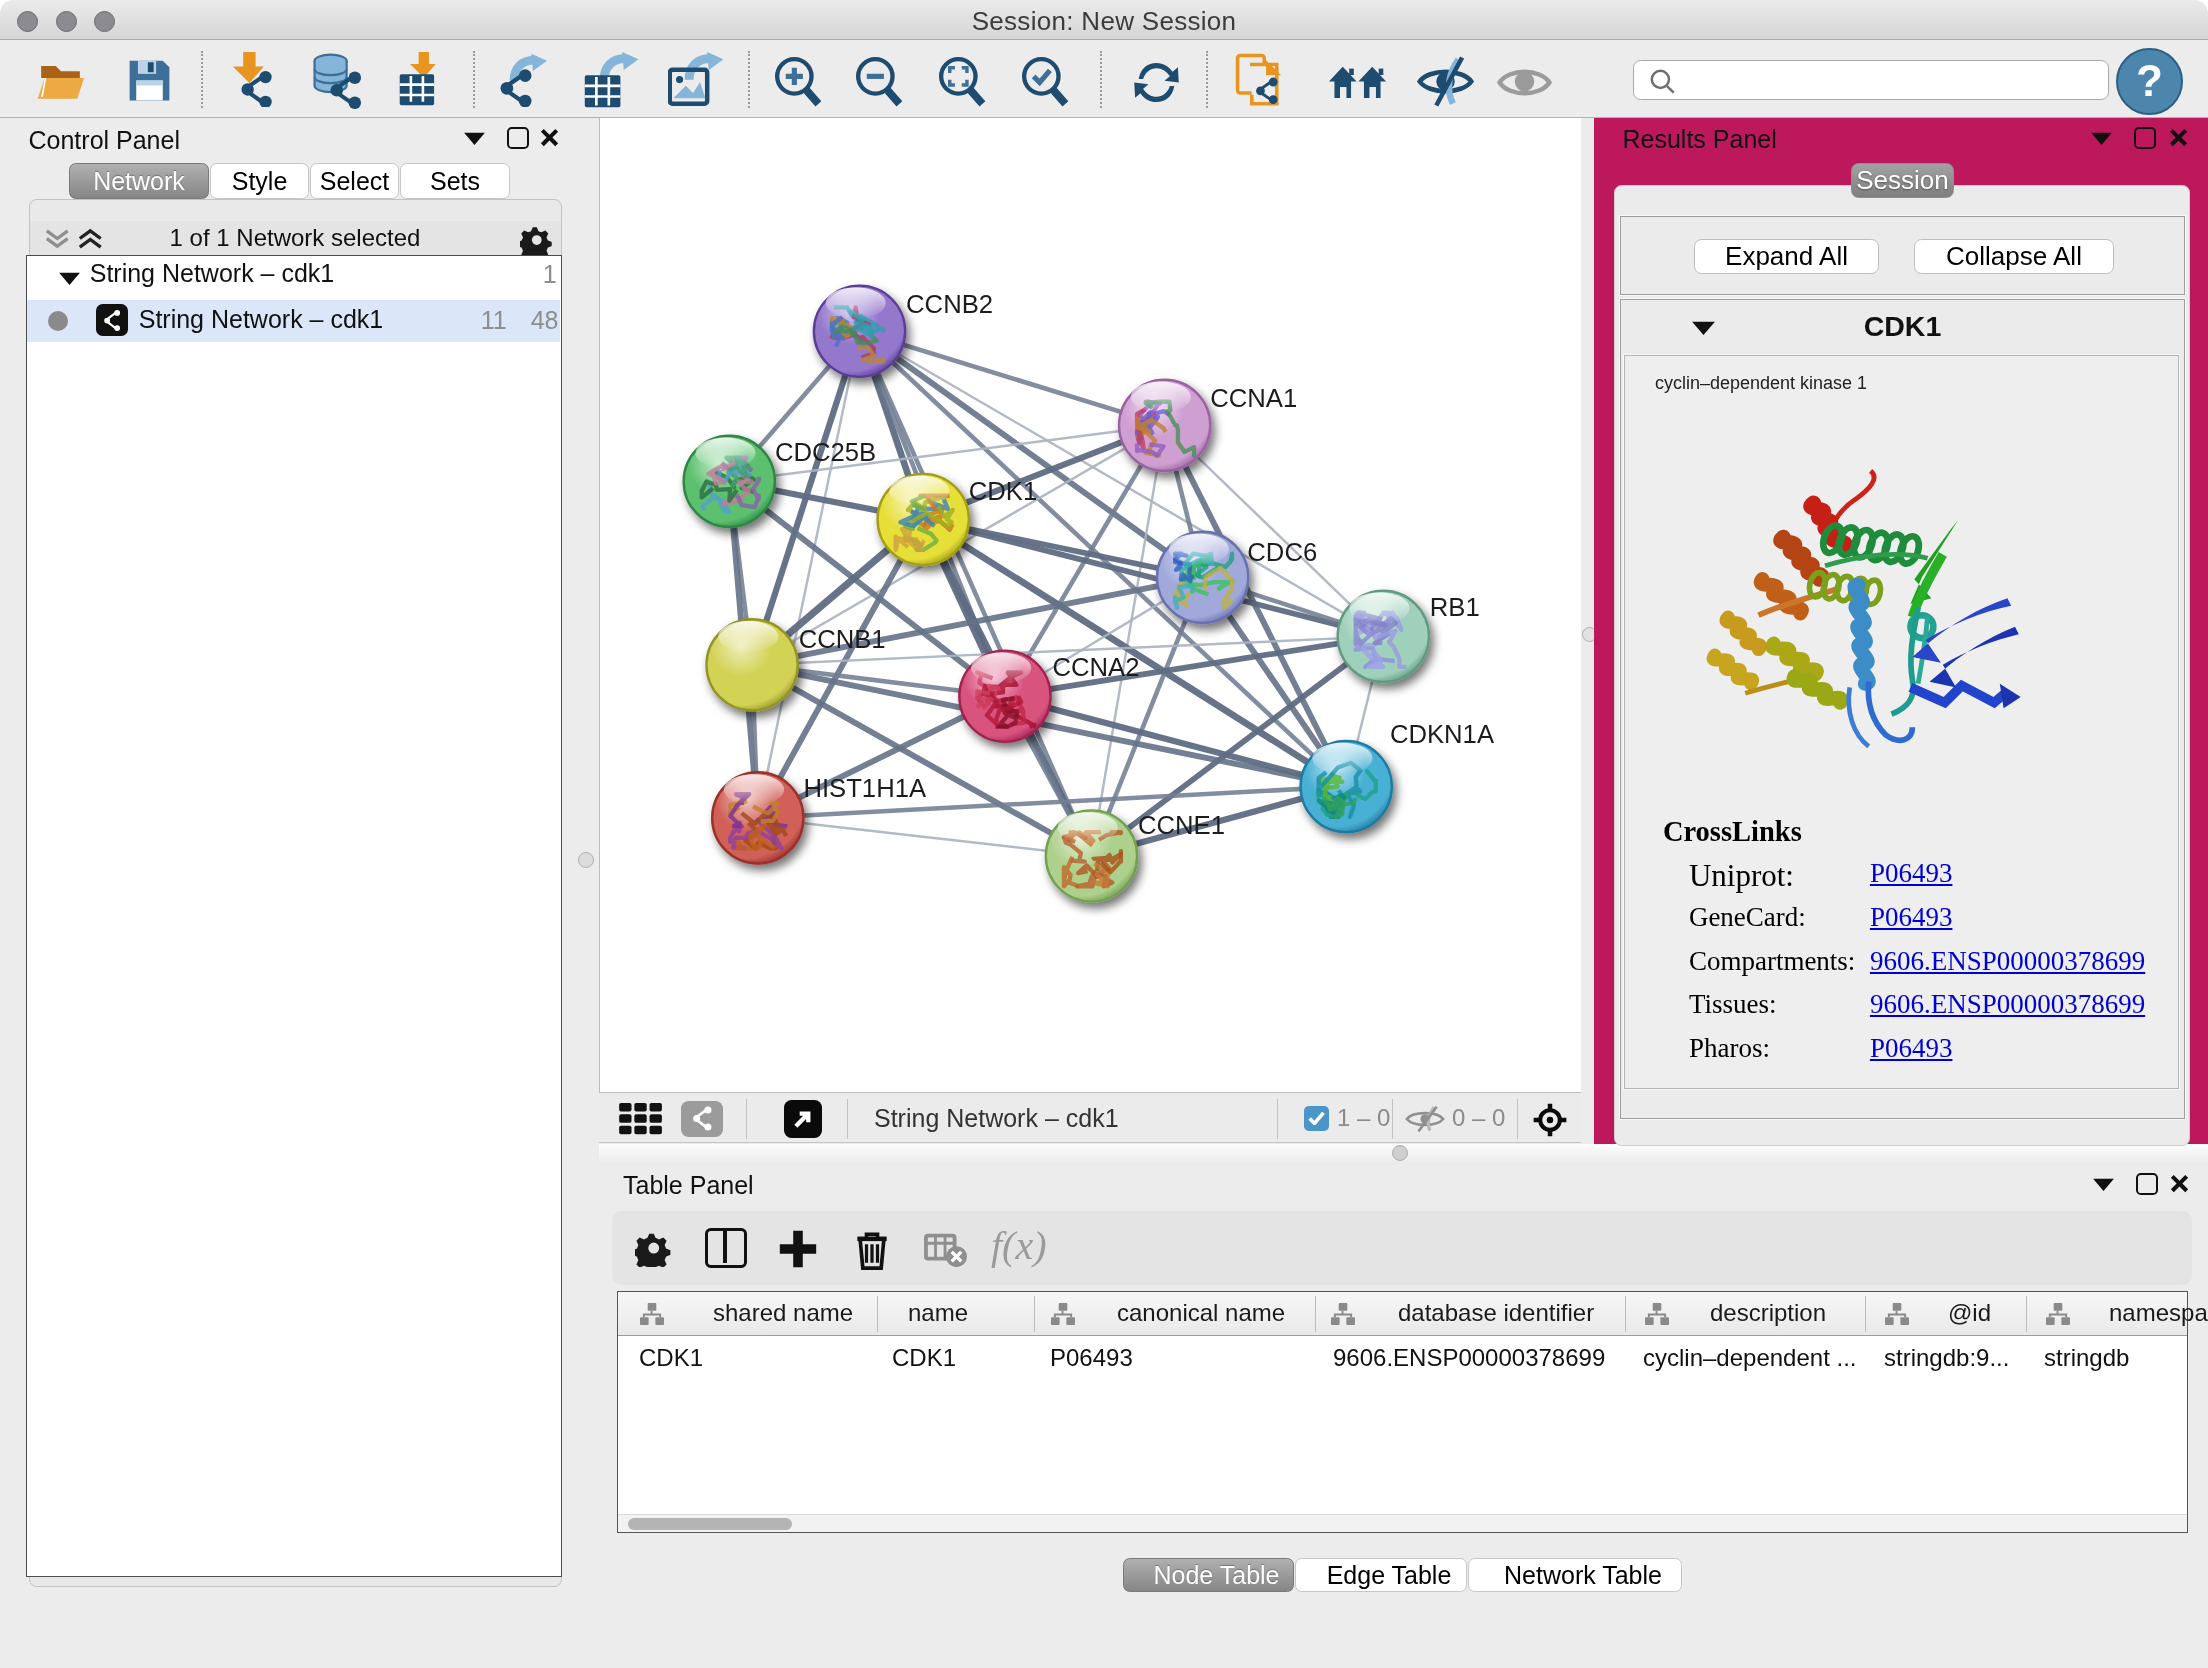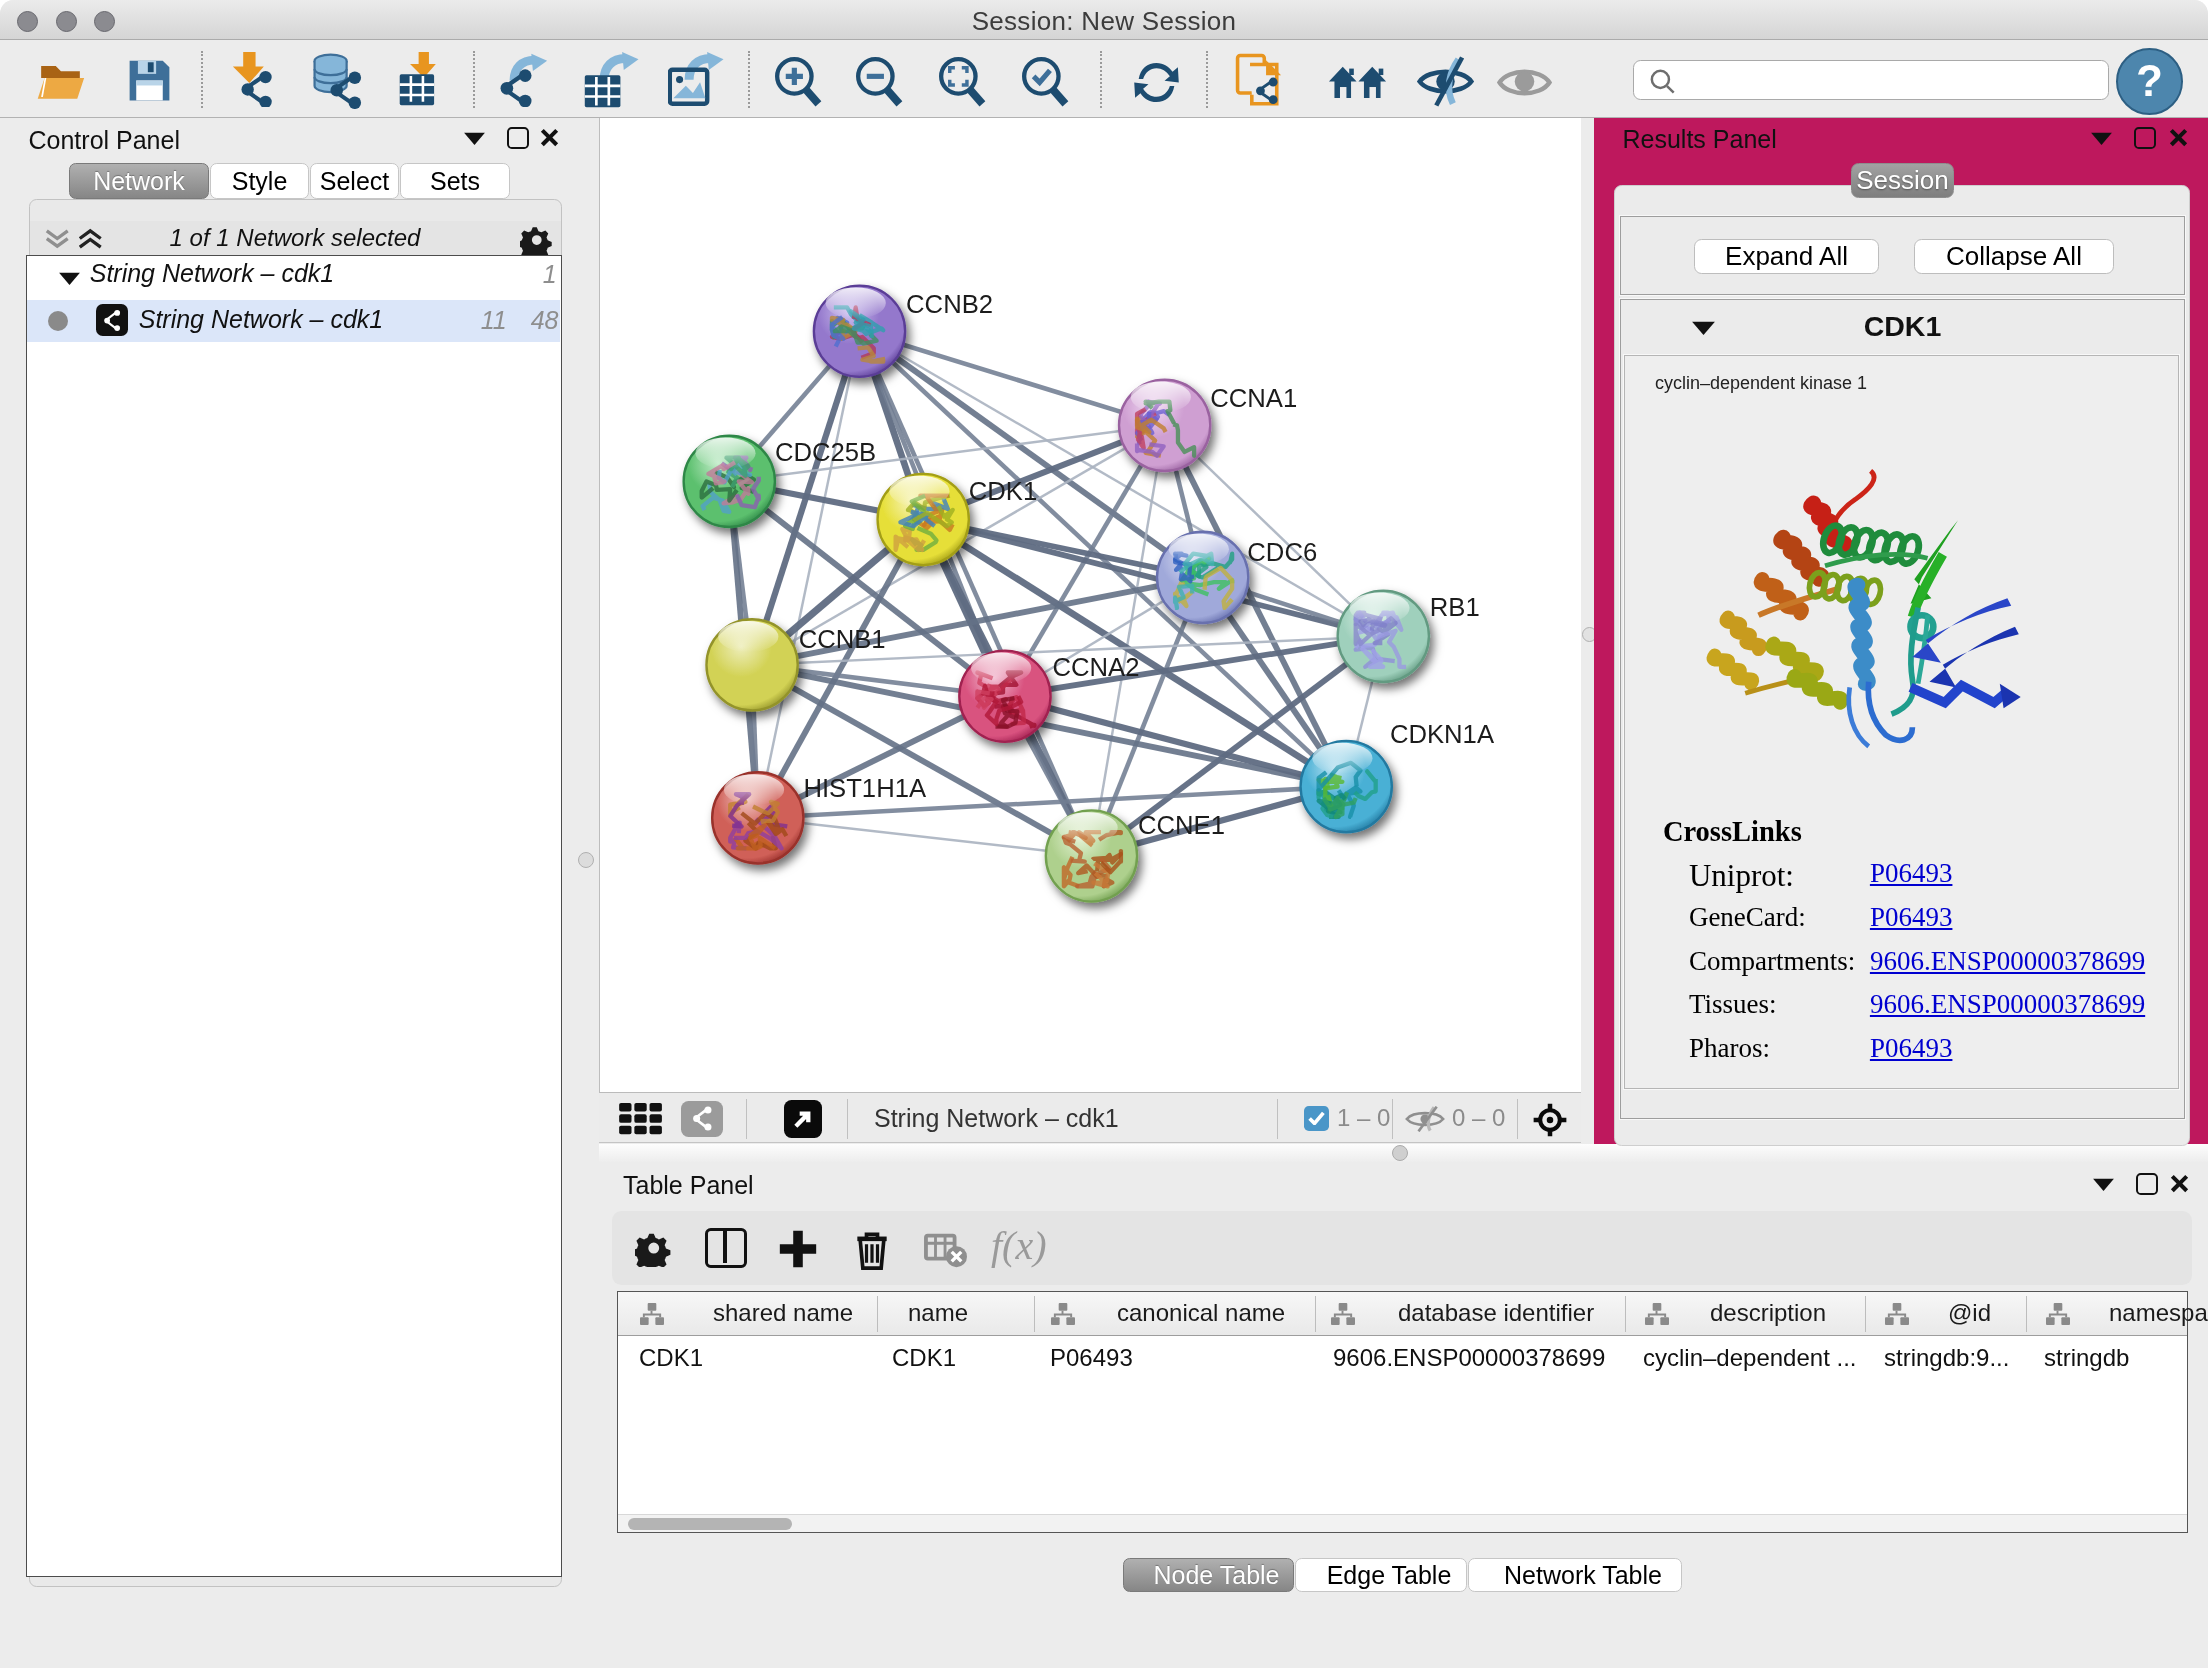--- a/index.html
+++ b/index.html
@@ -7,21 +7,21 @@
 .titlebar{left:0;top:0;width:2208px;height:40px;background:linear-gradient(#ebebeb,#d5d5d5);border-bottom:1px solid #ababab;border-radius:13.3px 13.3px 0 0;}
 .tl{width:21px;height:21px;border-radius:50%;background:#8b8b90;border:1.4px solid #68686e;top:10.5px;}
 .title{width:100%;top:5.7px;text-align:center;font-size:26px;color:#3c3c3c;font-weight:500;letter-spacing:0.3px;}
 .toolbar{left:0;top:41px;width:2208px;height:77px;background:#ececec;border-bottom:1px solid #b2b2b2;}
 .vsep{top:9.5px;height:57px;width:0;border-left:2.9px dotted #9a9a9a;}
 .searchbox{left:1633px;top:19px;width:476px;height:40px;background:#fff;border:1.9px solid #a9a9a9;border-radius:7.6px;}
 .helpc{left:2116px;top:6.7px;width:67px;height:67px;border-radius:50%;background:#4d86ad;border:2.9px solid #2d5f83;color:#fff;font-size:44px;font-weight:bold;text-align:center;line-height:61px;}
 .phead{font-size:25px;color:#111;}
 .tabrow .tab{position:absolute;top:0;height:36px;background:#fff;border:1px solid #c6c6c6;font-size:25px;color:#000;text-align:center;border-radius:6.7px;}
 .tabsel{background:linear-gradient(#b0b0b0,#868686)!important;color:#fff!important;border:1px solid #7a7a7a!important;text-shadow:0 -1px 1px rgba(0,0,0,.3);}
-.cpbox{left:28.5px;top:198px;width:533px;height:1389px;background:#e9e9e9;border:1px solid #c2c2c2;border-radius:7.6px;font-style:italic;}
+.cpbox{left:28.5px;top:198px;width:533px;height:1389px;background:#e9e9e9;border:1px solid #c2c2c2;border-radius:7.6px;}
 .cphead{left:0px;top:21px;width:531px;height:34px;background:#e4e4e4;text-align:center;font-size:24px;color:#111;line-height:34px;}
 .cplist{left:-3.8px;top:55px;width:536px;height:1322px;background:#fff;border:1.9px solid #4c4c4c;}
 .row2{position:absolute;left:0;top:44px;width:533px;height:42px;background:#dbe6f9;}
 .num{position:absolute;color:#8e8e8e;font-size:25px;}
 .canvas{left:599px;top:118px;width:982px;height:974px;background:#fff;border-left:1px solid #bdbdbd;}
 .statusbar{left:599px;top:1092px;width:982px;height:51px;background:#ebebeb;border-top:1px solid #bbb;border-bottom:1px solid #c4c4c4;}
 .sbsep{position:absolute;top:5.7px;height:40px;width:1px;background:#c0c0c0;}
 .splitstrip{left:599px;top:1144px;width:1609px;height:18px;background:linear-gradient(#fdfdfd,#ededed);}
 .rsplit{left:1581px;top:118px;width:13.3px;height:1026px;background:#ececec;}
 .rpanel{left:1594px;top:118px;width:614px;height:1026px;background:#be185d;}

